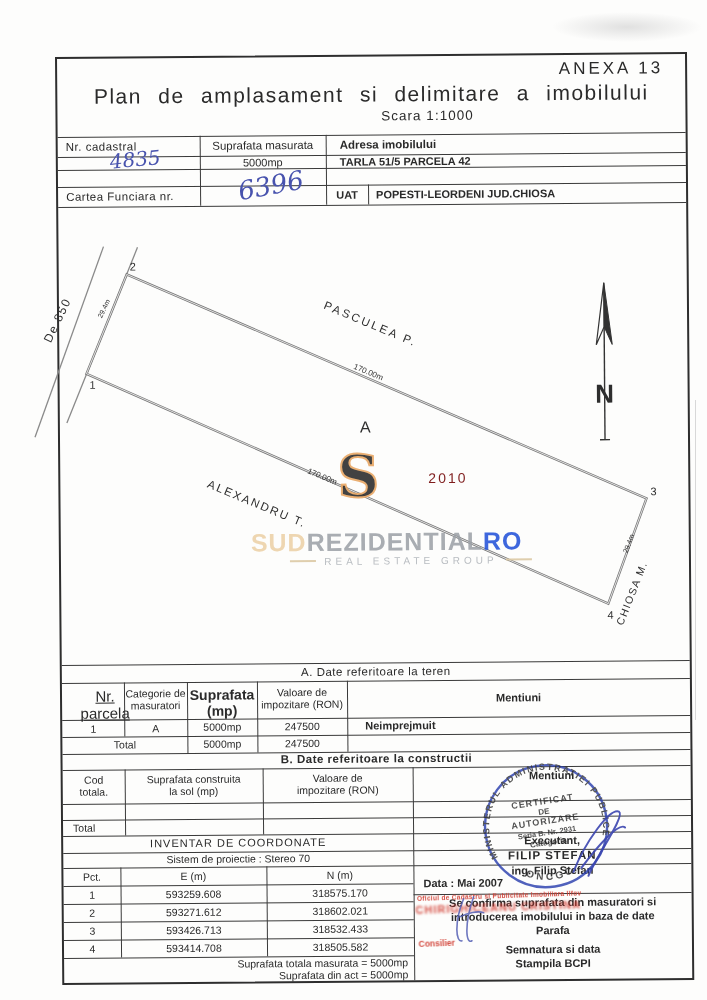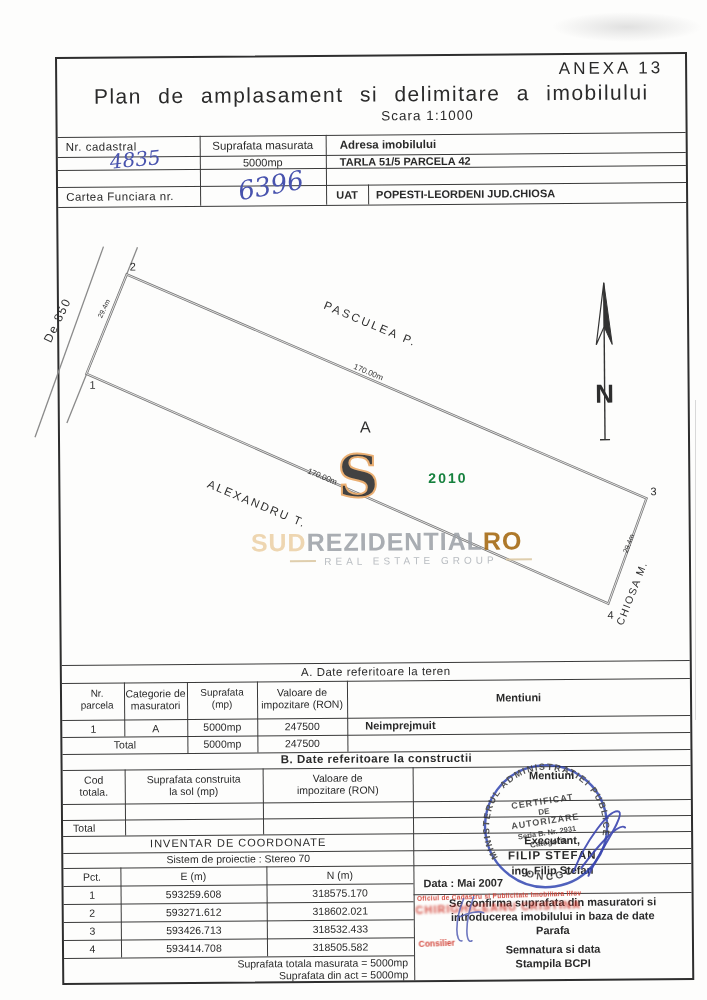--- a/index.html
+++ b/index.html
@@ -8,21 +8,21 @@
   .abs{position:absolute;}
   #page{position:absolute;left:55px;top:57px;width:628px;height:924px;
         border:2px solid #2e2e2e;transform:rotate(-0.45deg);transform-origin:0 0;background:transparent;}
   .tx{position:absolute;white-space:pre-line;line-height:1.15;}
   .c{text-align:center;}
   .hl{position:absolute;height:1px;background:#3a3a3a;}
   .vl{position:absolute;width:1px;background:#3a3a3a;}
   .stencil{letter-spacing:1px;}
   .hand{color:#4853ae;font-family:"DejaVu Serif",serif;font-style:italic;}
   .wm-main{font-weight:700;letter-spacing:1px;font-size:25px;opacity:.85;}
-  .wm-sud{color:#ecd0a5;} .wm-rez{color:#9ba0a6;} .wm-ro{color:#a16207;}
+  .wm-sud{color:#ecd0a5;} .wm-rez{color:#9ba0a6;} .wm-ro{color:#1d4ed8;}
   .wm-tag{color:#a8adb3;font-size:10px;letter-spacing:4px;opacity:.8;}
   .wm-dash{display:inline-block;width:26px;height:2px;background:#dcc9a4;vertical-align:middle;margin:0 8px;opacity:.9;}
   .redtx{color:#d0392e;position:absolute;}
   svg text{font-family:"Liberation Sans",sans-serif;fill:#2e2e2e;}
 </style>
 </head>
 <body>
 
 <div class="abs" style="left:552px;top:12px;width:150px;height:30px;border-radius:50%;
             background:radial-gradient(closest-side,#c9c9c9,rgba(230,230,230,0));opacity:.55;"></div>
@@ -90,45 +90,45 @@
       <polygon points="545,80 537,142 545,124" fill="#fdfdfc" stroke="#333" stroke-width="1.2"></polygon>
       <polygon points="545,80 553,142 545,124" fill="#333" stroke="#333" stroke-width="1"></polygon>
       <text x="545" y="200" font-size="26" font-weight="bold" text-anchor="middle">N</text>
     </g>
   </svg>
 
   <div class="abs" style="left:0;top:380px;width:628px;height:130px;pointer-events:none;">
     <svg class="abs" style="left:272px;top:10px;" width="52" height="62">
       <text x="26" y="50" text-anchor="middle" font-size="58" font-weight="bold" fill="none" stroke="#e8a764" stroke-width="2" opacity="0.9" style="font-family:'DejaVu Serif',serif;">S</text>
     </svg>
-    <div class="tx" style="left:368px;top:34px;font-size:14px;letter-spacing:2px;color:#15803d;font-weight:700;">2010</div>
+    <div class="tx" style="left:368px;top:34px;font-size:14px;letter-spacing:2px;color:#7f1d1d;font-weight:400;">2010</div>
     <div class="tx wm-main" style="left:190px;top:62px;">
       <span class="wm-sud">SUD</span><span class="wm-rez">REZIDENTIAL</span><span class="wm-ro">RO</span>
     </div>
     <div class="tx" style="left:180px;top:96px;width:340px;text-align:center;">
       <span class="wm-dash"></span><span class="wm-tag">REAL ESTATE GROUP</span><span class="wm-dash"></span>
     </div>
   </div>
 
   <div class="abs" style="left:0;top:606px;width:628px;height:17px;border-top:1px solid #3a3a3a;border-bottom:1px solid #3a3a3a;">
     <div class="tx c" style="left:0;width:628px;top:2px;font-size:11.5px;letter-spacing:.5px;">A. Date referitoare la teren</div>
   </div>
   <div class="abs" style="left:0;top:624px;width:628px;height:71px;">
     <div class="hl" style="left:0;top:37px;width:628px;"></div>
     <div class="hl" style="left:0;top:54px;width:628px;"></div>
     <div class="hl" style="left:0;top:71px;width:628px;"></div>
     <div class="vl" style="left:62px;top:0;height:54px;"></div>
     <div class="vl" style="left:125px;top:0;height:71px;"></div>
     <div class="vl" style="left:195px;top:0;height:71px;"></div>
     <div class="vl" style="left:285px;top:0;height:71px;"></div>
-    <div class="tx c" style="left:4px;width:62px;top:5px;font-size:10px;">Nr.
+    <div class="tx c" style="left:12px;width:62px;top:5px;font-size:15px;text-decoration:underline;">Nr.
 parcela</div>
     <div class="tx c" style="left:62px;width:63px;top:5px;font-size:10.5px;">Categorie de
 masuratori</div>
-    <div class="tx c" style="left:125px;width:70px;top:5px;font-size:10px;">Suprafata
+    <div class="tx c" style="left:125px;width:70px;top:5px;font-size:14px;font-weight:bold;">Suprafata
 (mp)</div>
     <div class="tx c" style="left:195px;width:90px;top:5px;font-size:10.5px;">Valoare de
 impozitare (RON)</div>
     <div class="tx c" style="left:285px;width:343px;top:12px;font-size:11px;font-weight:700;">Mentiuni</div>
     <div class="tx c" style="left:0;width:62px;top:40px;font-size:10.5px;">1</div>
     <div class="tx c" style="left:62px;width:63px;top:40px;font-size:10.5px;">A</div>
     <div class="tx c" style="left:125px;width:70px;top:39px;font-size:10.5px;">5000mp</div>
     <div class="tx c" style="left:195px;width:90px;top:39px;font-size:10.5px;">247500</div>
     <div class="tx" style="left:303px;top:39px;font-size:11px;font-weight:700;">Neimprejmuit</div>
     <div class="tx c" style="left:0;width:125px;top:56px;font-size:10.5px;">Total</div>

